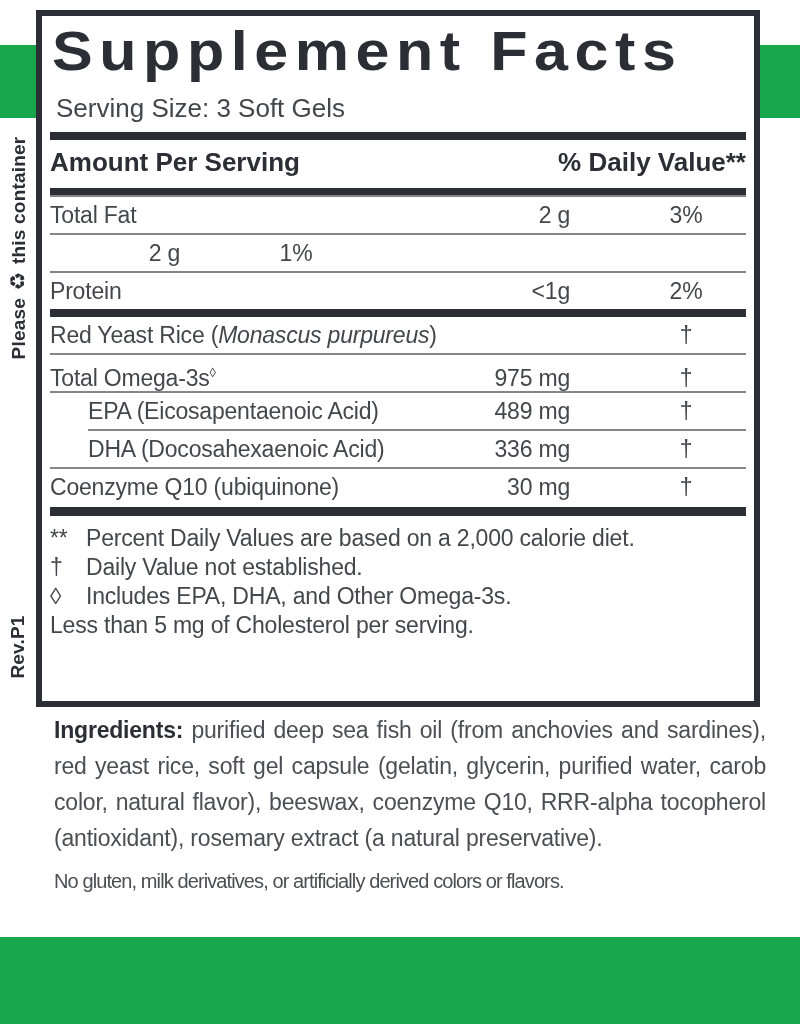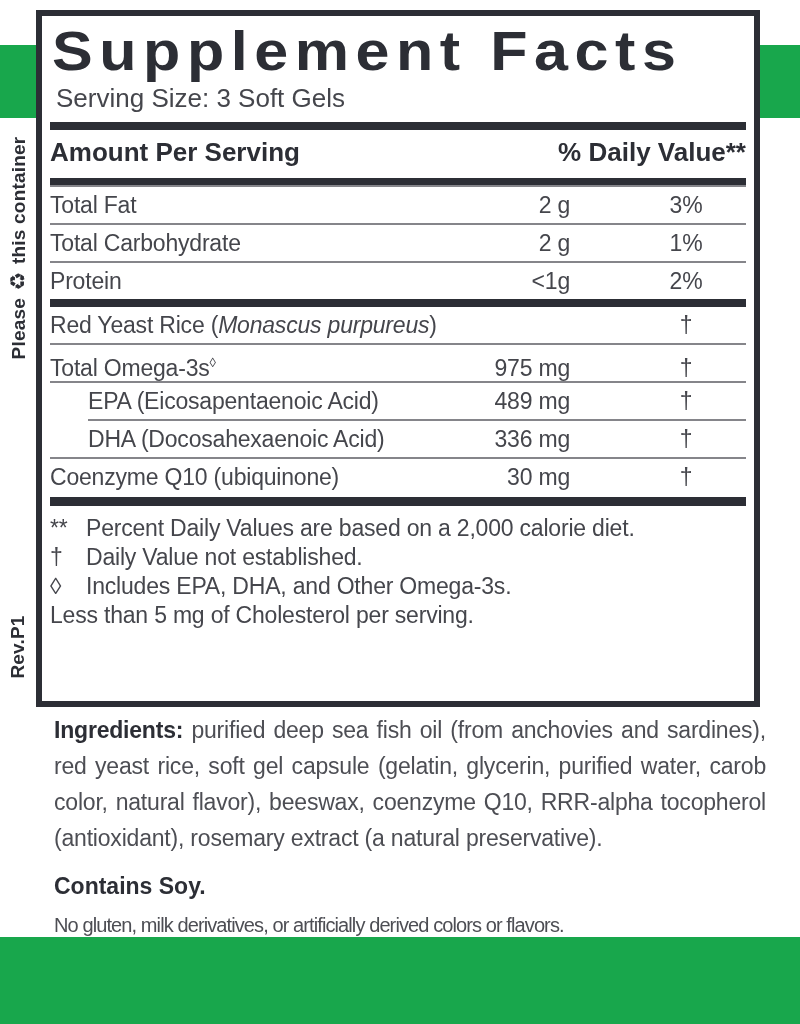--- a/index.html
+++ b/index.html
@@ -53,21 +53,21 @@
     letter-spacing:6px;
     line-height:62px;
     white-space:nowrap;
     transform:scaleX(1.09);
     transform-origin:left center;
   }
   .serving-line{
     font-size:26px;line-height:32px;color:var(--text);
     margin-left:6px;
   }
-  .serving-block{}
+  .serving-block{margin-top:10px;}
   .bar{height:8px;background:var(--ink);margin-top:8px;}
   .bar.thin7{height:7px;margin-top:0;}
 
   .hdr-row{
     display:flex;justify-content:space-between;align-items:baseline;
     font-weight:bold;color:var(--ink);font-size:26px;
     padding:7px 0 10px 0;
   }
   .row{
     display:flex;align-items:baseline;
@@ -145,21 +145,20 @@
     <div class="sep"></div>
 
     <div class="row">
       <span class="name">Total Fat</span>
       <span class="amount">2 g</span>
       <span class="dv">3%</span>
     </div>
     <div class="sep"></div>
 
     <div class="row">
-      <span class="name">Total Carbohydrate</span>
       <span class="amount">2 g</span>
       <span class="dv">1%</span>
     </div>
     <div class="sep"></div>
 
     <div class="row">
       <span class="name">Protein</span>
       <span class="amount">&lt;1g</span>
       <span class="dv">2%</span>
     </div>
@@ -215,17 +214,16 @@
         <span class="fn-text">Includes EPA, DHA, and Other Omega-3s.</span>
       </div>
       <div class="fn noindent">
         <span class="fn-text">Less than 5 mg of Cholesterol per serving.</span>
       </div>
     </div>
   </div>
 
   <div class="below">
     <p class="ingredients"><b>Ingredients:</b><span> purified deep sea fish oil (from anchovies and sardines), red yeast rice, soft gel capsule (gelatin, glycerin, purified water, carob color, natural flavor), beeswax, coenzyme Q10, RRR-alpha tocopherol (antioxidant), rosemary extract (a natural preservative).</span></p>
-    <div class="contains">Contains Soy.</div>
     <div class="allergen-note">No gluten, milk derivatives, or artificially derived colors or flavors.</div>
   </div>
 
 </div>
 
 </body></html>

